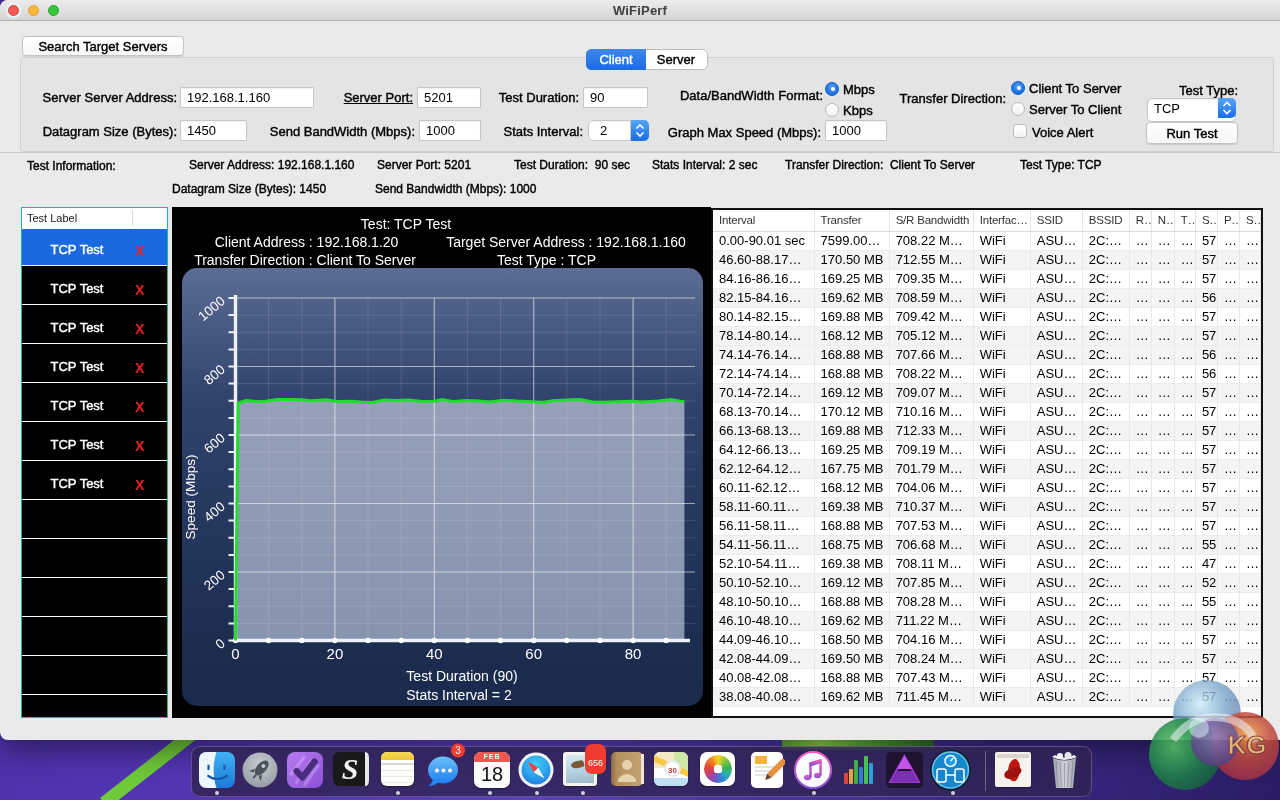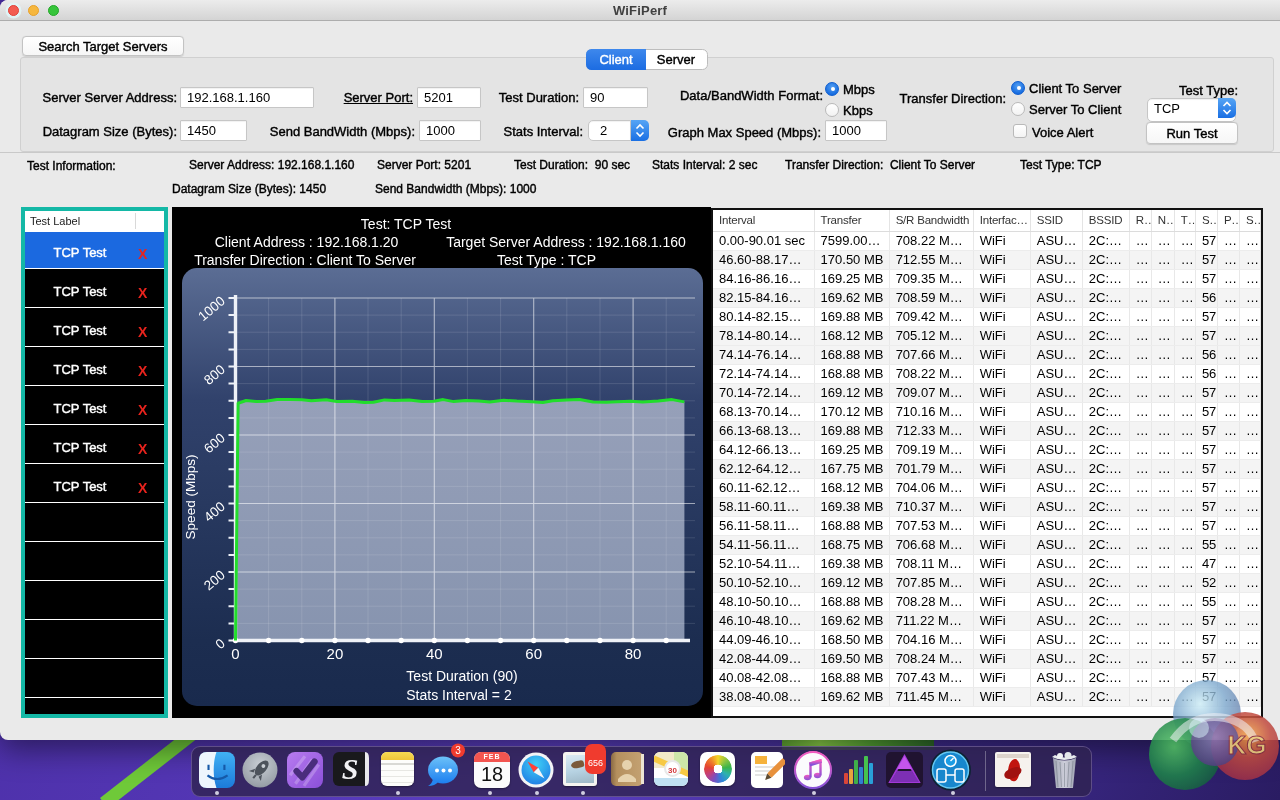--- a/index.html
+++ b/index.html
@@ -19,21 +19,21 @@
 .rlbl { text-align:right; }
 .inp { position:absolute; background:#fff; border:1px solid #c6c6c6; font-size:13px; color:#000; padding-left:6px; line-height:19px; height:21px; border-radius:1px; box-shadow:inset 0 1px 1px rgba(0,0,0,0.06); }
 .radio { position:absolute; width:14px; height:14px; border-radius:50%; }
 .radio.on { background:radial-gradient(circle at 50% 35%,#55a0f2,#156be0 75%); border:0.5px solid #0f5ece; }
 .radio.on::after { content:""; position:absolute; left:4.5px; top:4.5px; width:4px; height:4px; border-radius:50%; background:#fff; }
 .radio.off { background:linear-gradient(#ffffff,#f2f2f2); border:1px solid #b9b9b9; }
 .chk { position:absolute; width:14px; height:14px; border-radius:3px; background:linear-gradient(#fff,#f3f3f3); border:1px solid #b9b9b9; }
 .stepcap { position:absolute; background:linear-gradient(#56a5f5,#1a6fe3); border-radius:0 5px 5px 0; }
 #infoband { position:absolute; left:0; top:152px; width:100%; height:53px; background:#eaeaea; border-top:1px solid #c9c9c9; }
 .itx { position:absolute; font-size:12px; color:#000; white-space:nowrap; -webkit-text-stroke:0.4px #000; }
-#list { position:absolute; left:21px; top:207px; width:147px; height:511px; background:#000; border:4px solid #14b8a6; overflow:hidden; }
+#list { position:absolute; left:21px; top:207px; width:147px; height:511px; background:#000; border:1px solid #14b8a6; overflow:hidden; }
 .lsthead { position:absolute; left:0; top:0; width:145px; height:20.5px; background:#fff; font-size:11px; color:#1a1a1a; line-height:20px; }
 .lsthead span { margin-left:5px; }
 .lsep { position:absolute; left:110px; top:2px; width:1px; height:16px; background:#d9d9d9; }
 .lrow { position:absolute; left:0; width:145px; height:37.5px; background:#000; border-bottom:1.5px solid #fff; }
 .lrow.sel { background:#1b69e0; }
 .rowlab { position:absolute; left:0; top:5px; width:110px; text-align:center; font-size:13px; color:#fff;margin-top:8px; -webkit-text-stroke:0.4px #fff; }
 .rowx { position:absolute; left:113px; top:14px; font-size:14px; font-weight:700; color:#e8231d; }
 #chart { position:absolute; left:172px; top:207px; width:539px; height:511px; background:#000; }
 #rtable { position:absolute; left:711px; top:208px; width:552px; height:510px; background:#fff; border:2px solid #111; overflow:hidden; }
 table.dt { border-collapse:collapse; table-layout:fixed; width:548px; }

